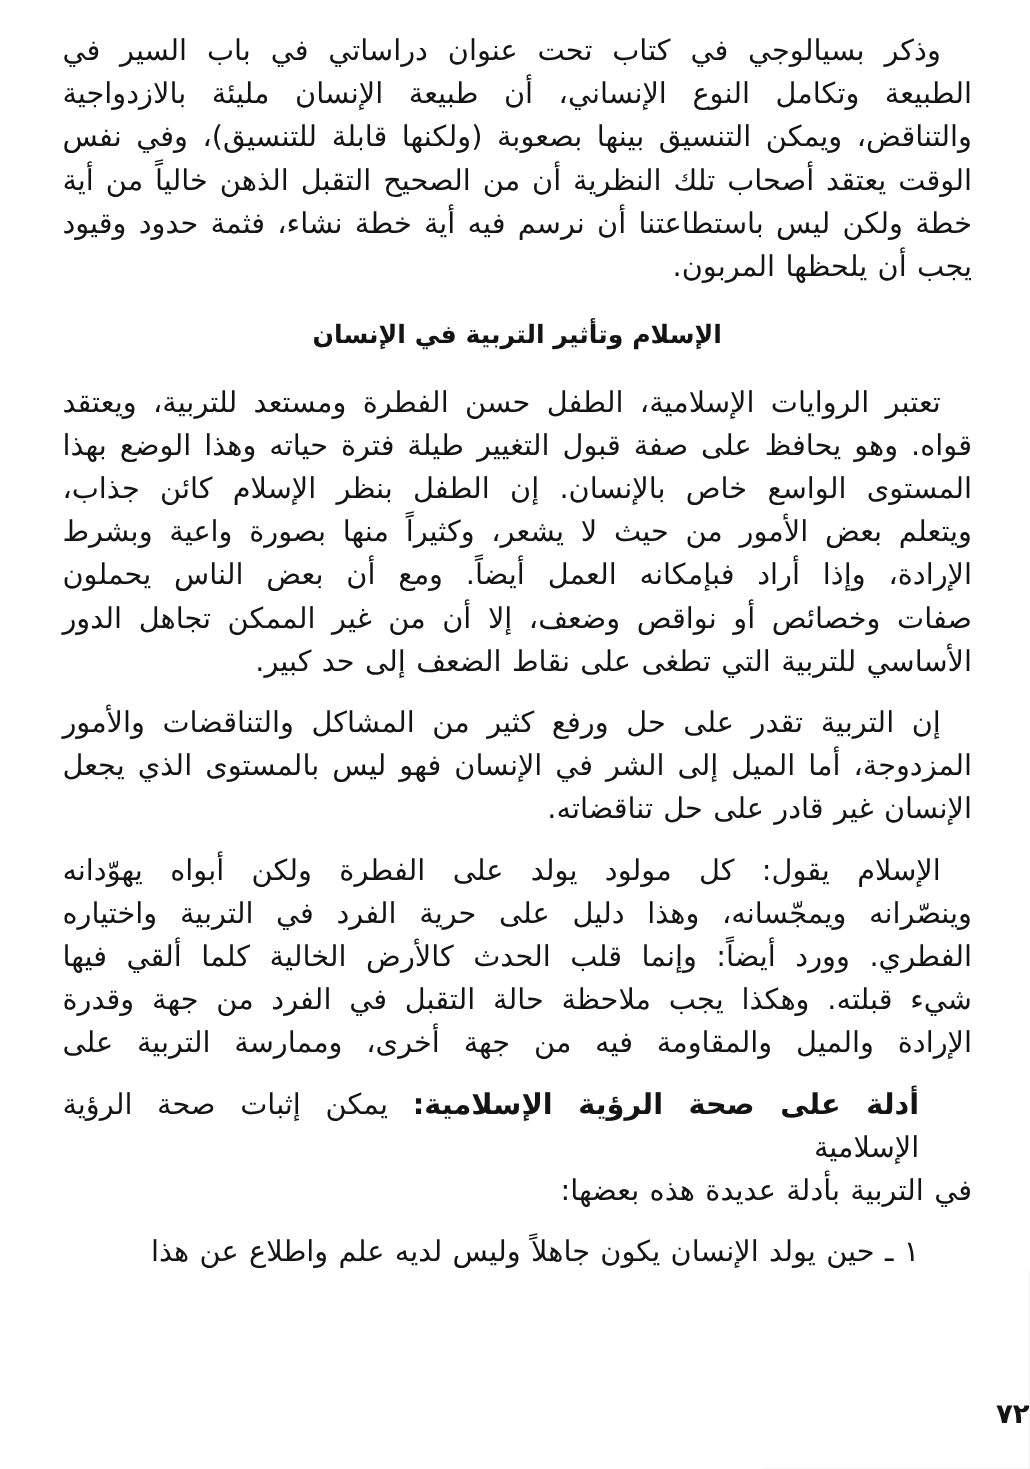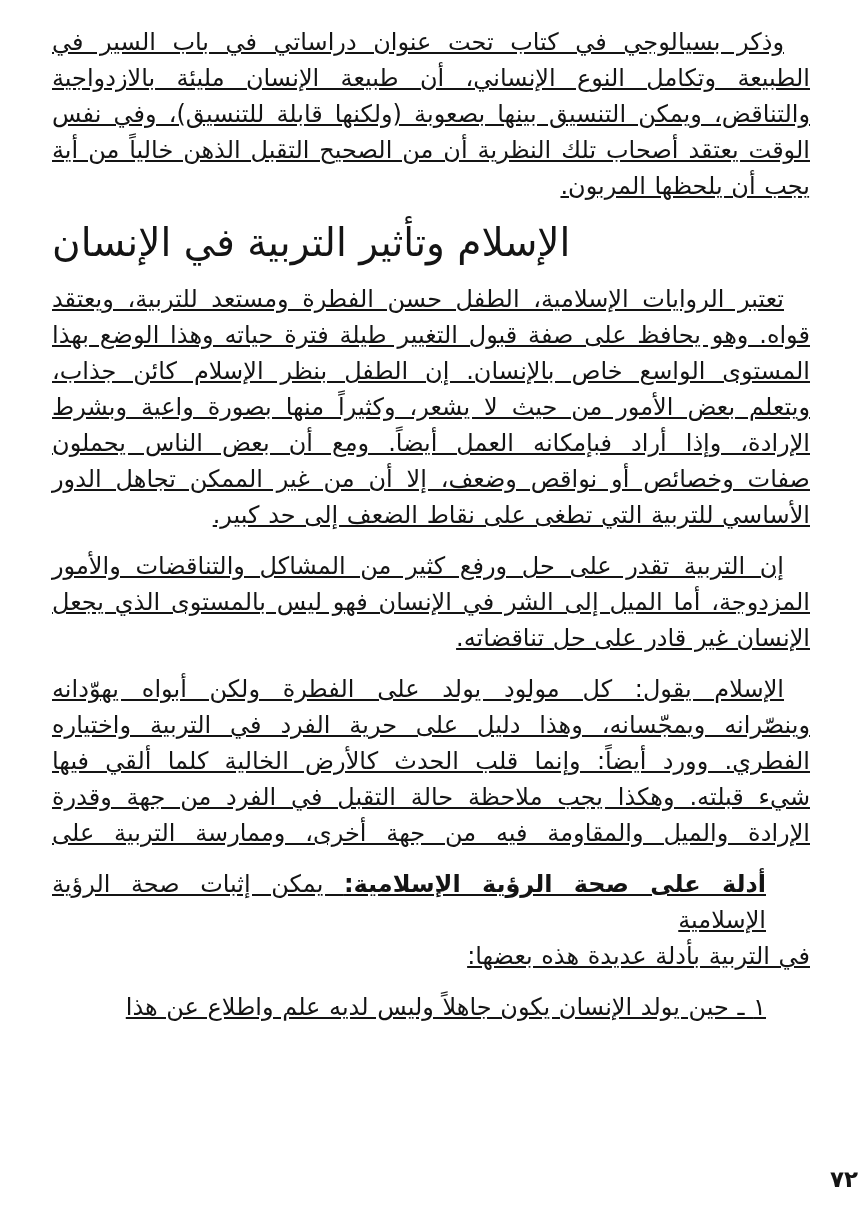--- a/index.html
+++ b/index.html
@@ -20,21 +20,20 @@
   }
   .text-block {
     position: absolute;
     top: 24px;
     right: 48px;
     left: 52px;
     direction: rtl;
   }
   .para {
     margin: 15px 0 0 0;
-    text-decoration: underline;
   }
   .para:first-child {
     margin-top: 0;
   }
   .line {
     display: block;
     font-size: 24px;
     line-height: 36px;
     text-align: justify;
     text-align-last: justify;
@@ -48,24 +47,24 @@
   .line.indent {
     padding-right: 26px;
   }
   .line.indent-lg {
     padding-right: 44px;
   }
   .list-item .line {
     padding-right: 44px;
   }
   .heading {
-    font-size: 39px;
-    font-weight: normal;
+    font-size: 21px;
+    font-weight: bold;
     line-height: 46px;
-    text-align: left;
+    text-align: center;
     margin: 16px 0 14px 0;
   }
   .bold-lead {
     font-weight: bold;
   }
   .page-number {
     position: absolute;
     bottom: 32px;
     left: 0;
     right: 0;
@@ -78,20 +77,21 @@
 </head>
 <body>
 
 <div class="page">
   <div class="text-block">
       <div class="para">
         <span class="line indent">وذكر بسيالوجي في كتاب تحت عنوان دراساتي في باب السير في</span>
         <span class="line">الطبيعة وتكامل النوع الإنساني، أن طبيعة الإنسان مليئة بالازدواجية</span>
         <span class="line">والتناقض، ويمكن التنسيق بينها بصعوبة (ولكنها قابلة للتنسيق)، وفي نفس</span>
         <span class="line">الوقت يعتقد أصحاب تلك النظرية أن من الصحيح التقبل الذهن خالياً من أية</span>
+        <span class="line">خطة ولكن ليس باستطاعتنا أن نرسم فيه أية خطة نشاء، فثمة حدود وقيود</span>
         <span class="line last">يجب أن يلحظها المربون.</span>
       </div>
       <h1 class="heading">الإسلام وتأثير التربية في الإنسان</h1>
       <div class="para">
         <span class="line indent">تعتبر الروايات الإسلامية، الطفل حسن الفطرة ومستعد للتربية، ويعتقد</span>
         <span class="line">قواه. وهو يحافظ على صفة قبول التغيير طيلة فترة حياته وهذا الوضع بهذا</span>
         <span class="line">المستوى الواسع خاص بالإنسان. إن الطفل بنظر الإسلام كائن جذاب،</span>
         <span class="line">ويتعلم بعض الأمور من حيث لا يشعر، وكثيراً منها بصورة واعية وبشرط</span>
         <span class="line">الإرادة، وإذا أراد فبإمكانه العمل أيضاً. ومع أن بعض الناس يحملون</span>
         <span class="line">صفات وخصائص أو نواقص وضعف، إلا أن من غير الممكن تجاهل الدور</span>

